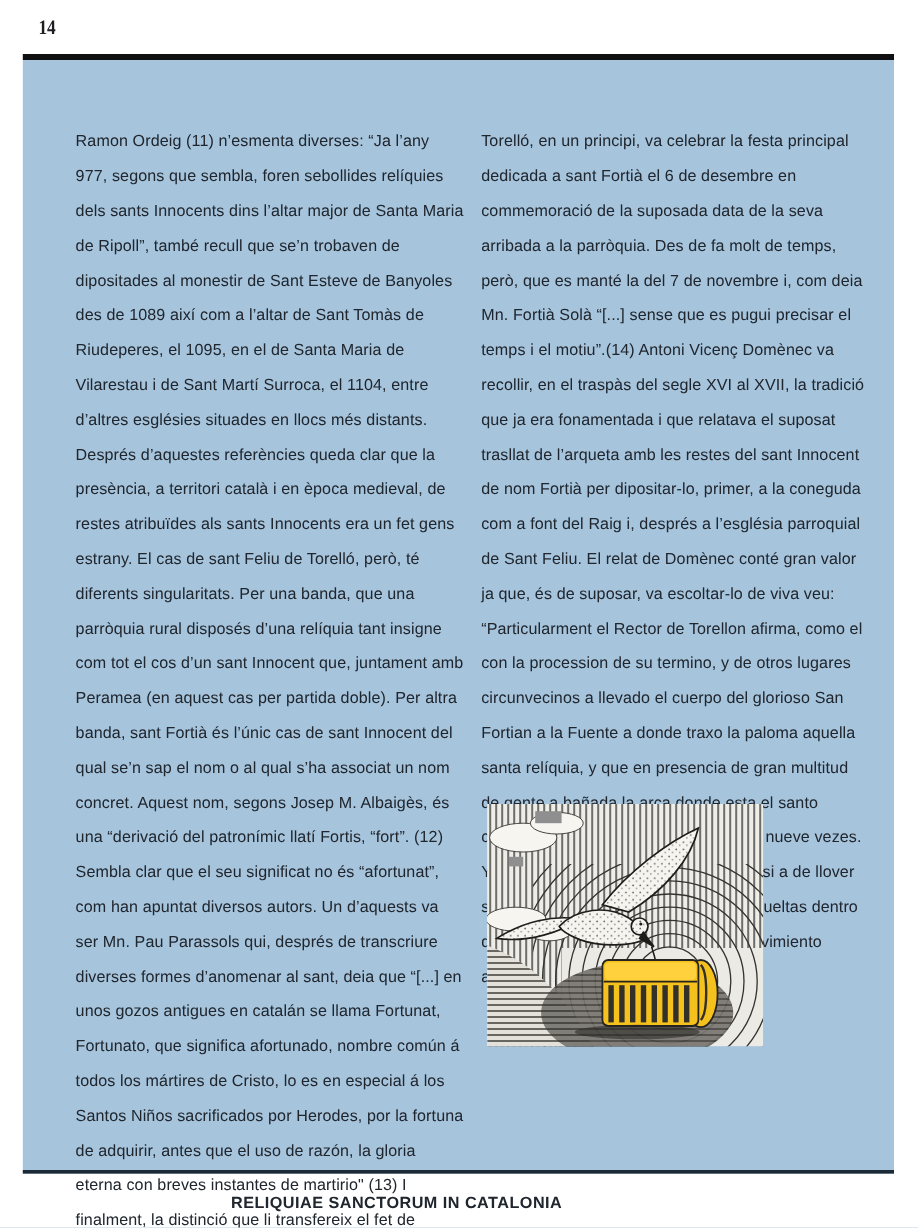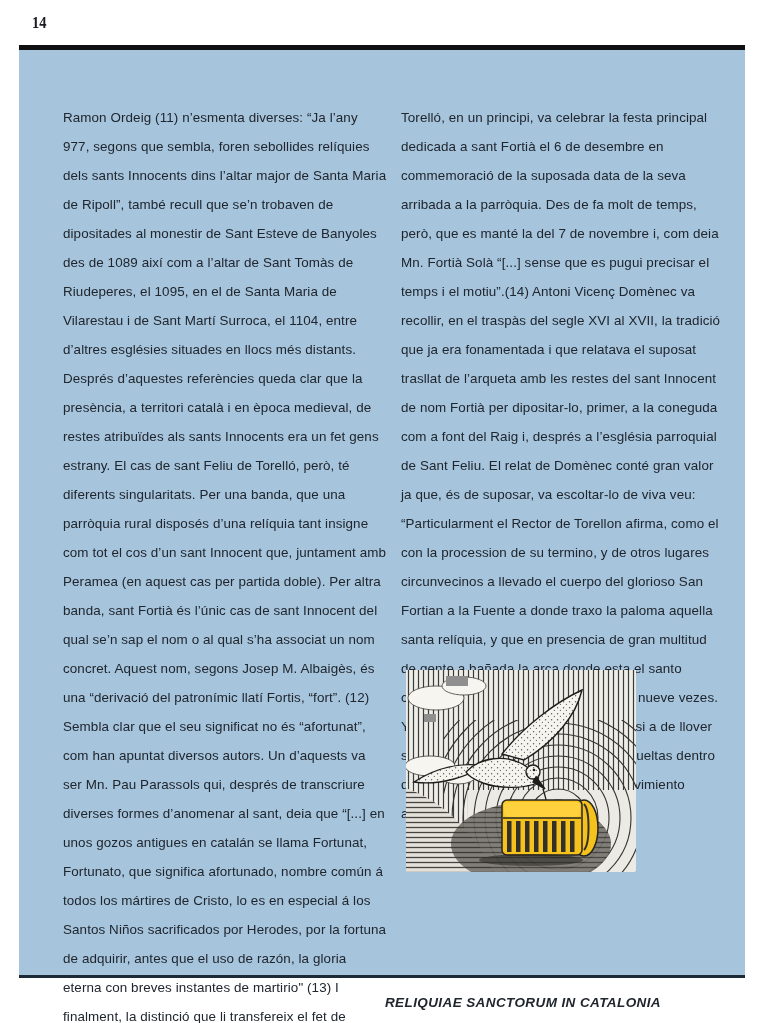--- a/index.html
+++ b/index.html
@@ -56,24 +56,23 @@
 
   
   .illustration {
     position:absolute; left:406px; top:670px; width:230px; height:202px;
   }
   .illustration svg { display:block; }
 
   
   .page-footer {
     position:absolute; top:995px; left:0; width:661px;
-    text-align:right;
+    text-align:center;
     font-weight:700; font-size:13.5px; letter-spacing:.4px;
     color:#20262e;
-    font-style:italic;
   }
 </style>
 </head>
 <body>
 
 <div class="page-header">
   <div class="page-number">14</div>
 </div>
 <div class="header-rule"></div>
 

